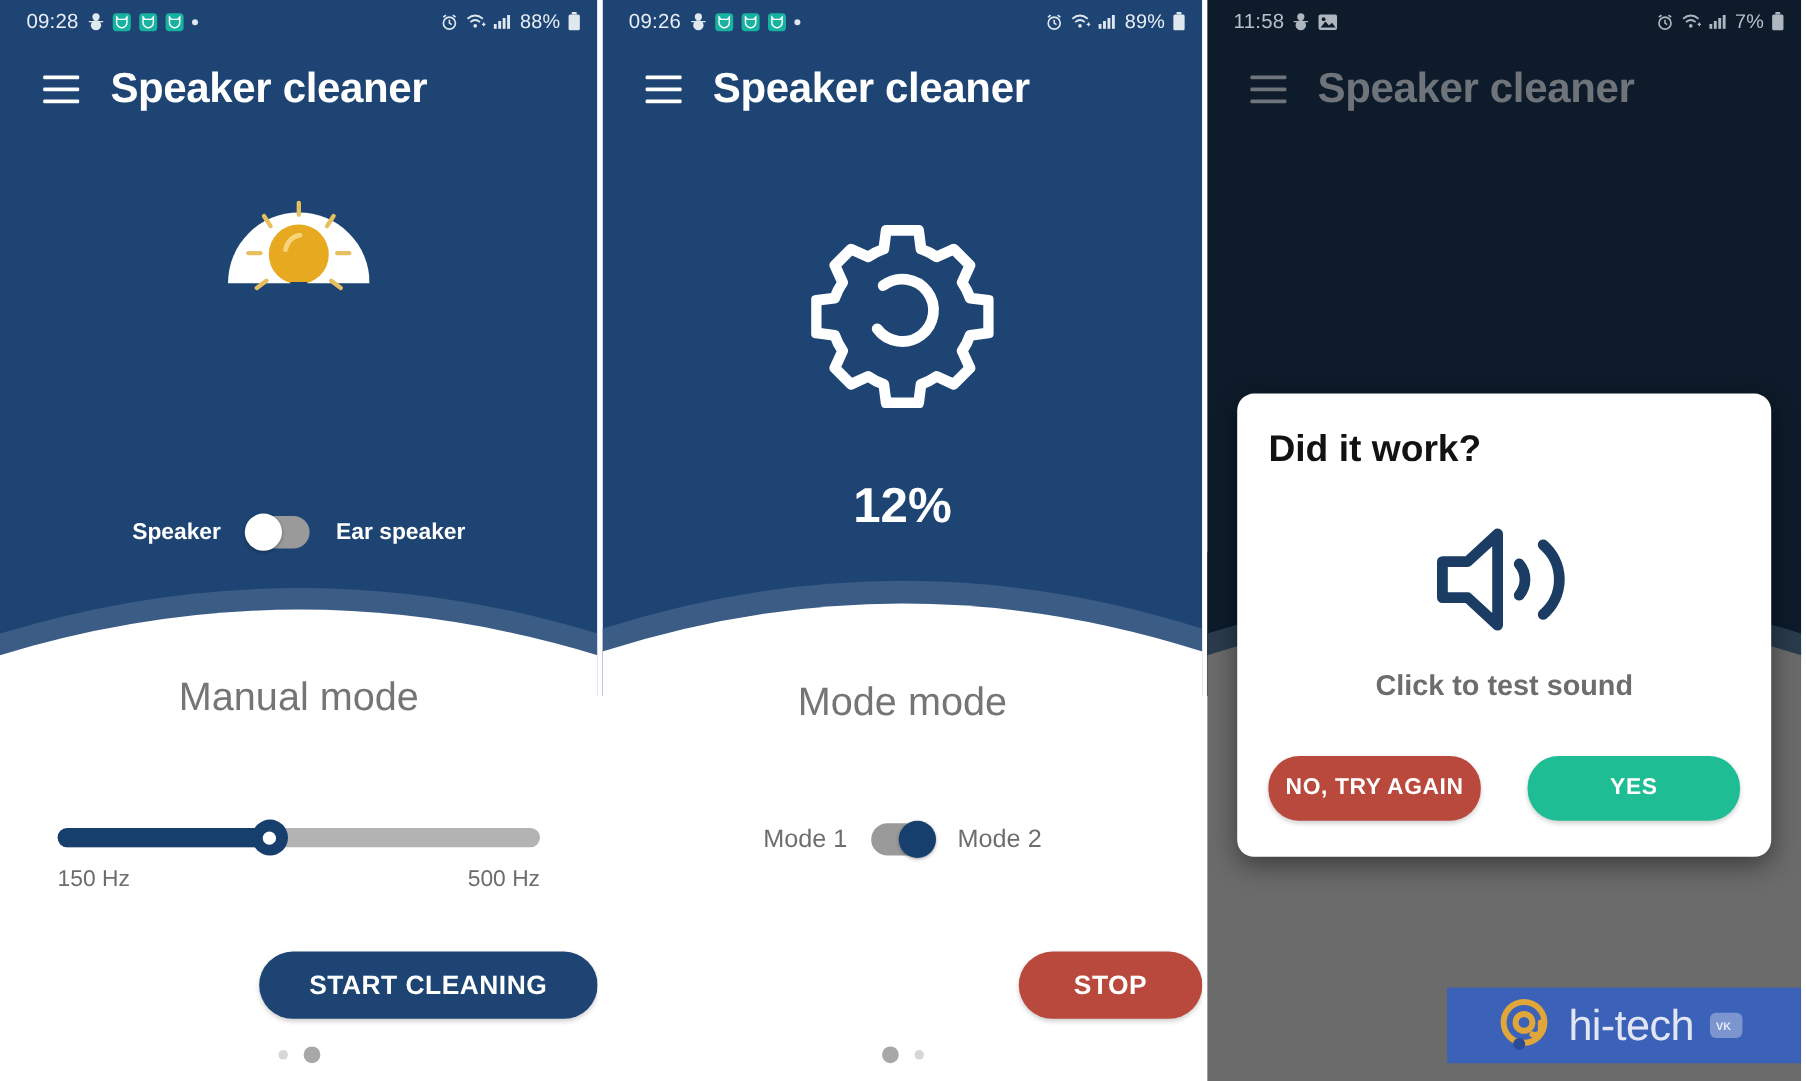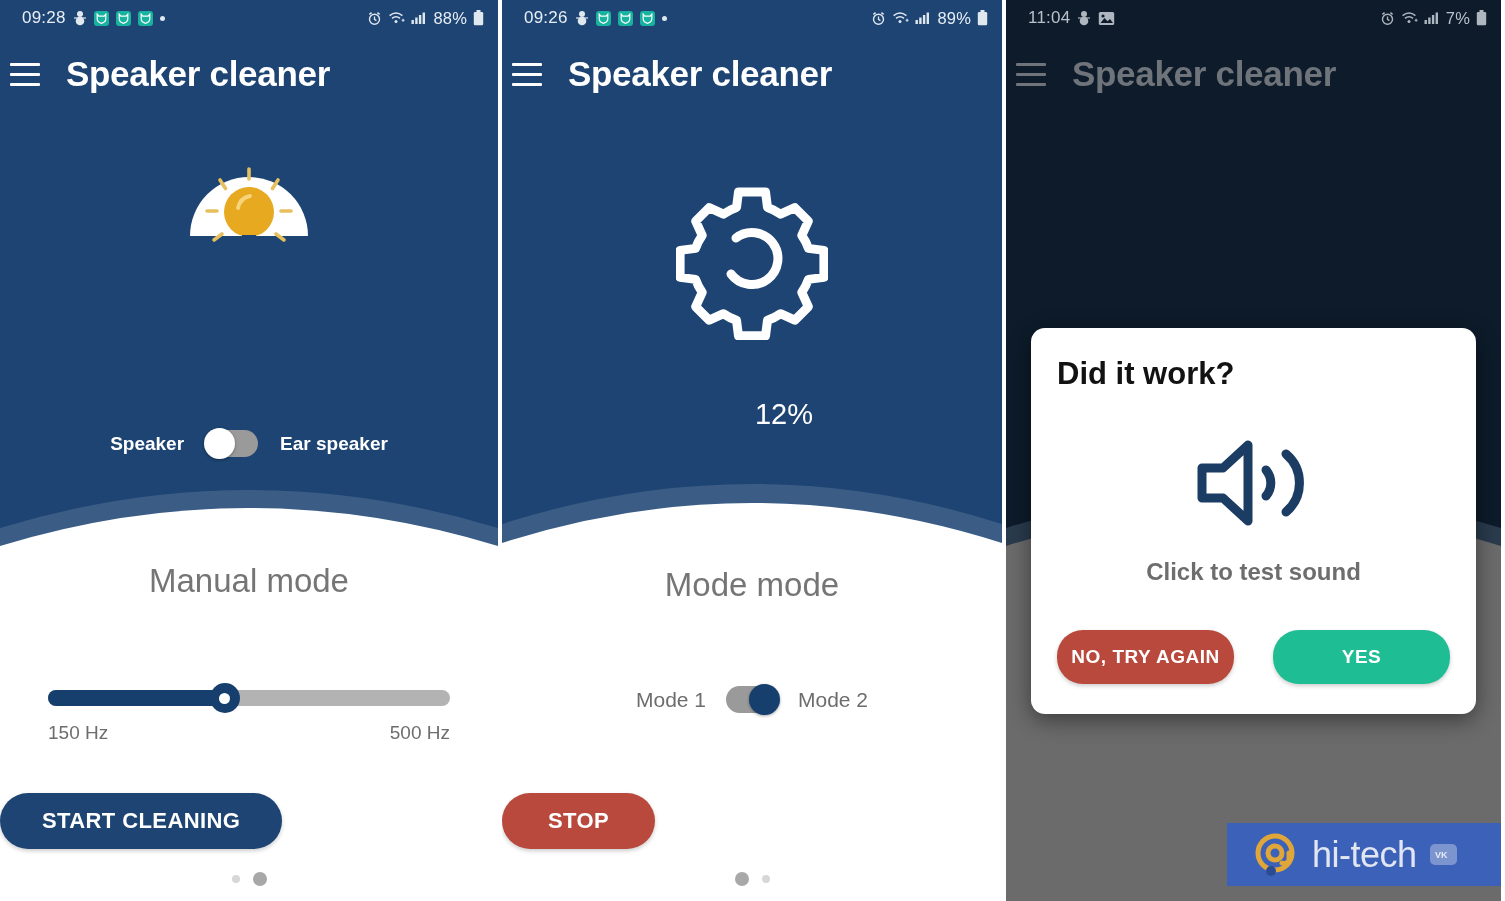--- a/index.html
+++ b/index.html
@@ -34,21 +34,21 @@
     display: inline-flex; align-items: center; justify-content: center;
   }
   .catbox svg { width: 11px; height: 11px; display: block; }
   .whitedot { width: 5px; height: 5px; border-radius: 50%; background: #dfe7ef; display: inline-block; }
   .sb-ico svg { display: block; }
   .sb-pct { font-size: 16.5px; margin-left: 1px; }
 
   
   .appbar {
     position: absolute; left: 0; top: 36px; width: 100%; height: 76px;
-    display: flex; align-items: center; z-index: 6; padding-left: 10px; gap: 26px;
+    display: flex; align-items: center; z-index: 6; padding-left: 36px; gap: 26px;
   }
   .hamburger { width: 30px; display: flex; flex-direction: column; gap: 7px; cursor: pointer; }
   .hamburger i { display: block; height: 3px; background: #ffffff; border-radius: 1px; }
   .apptitle { color: #ffffff; font-size: 35px; font-weight: bold; letter-spacing: -.3px; }
 
   
   .bulbwrap { position: absolute; left: 0; top: 158px; width: 100%; display: flex; justify-content: center; z-index: 3; }
   .tipcard {
     position: absolute; left: 24px; right: 24px; top: 212px;
     background: #ffffff; border-radius: 24px; z-index: 4;
@@ -91,21 +91,21 @@
   .thumb::after { content: ""; width: 11px; height: 11px; border-radius: 50%; background: #ffffff; }
   .hzrow { display: flex; justify-content: space-between; margin-top: 16px; color: #6d6d6d; font-size: 19px; }
 
   .modeswitchrow {
     position: absolute; left: 0; top: 686px; width: 100%; z-index: 5;
     display: flex; align-items: center; justify-content: center; gap: 20px;
   }
   .modeswitchrow .ms-label { color: #6d6d6d; font-size: 21px; }
 
   
-  .actionwrap { position: absolute; left: 0; top: 793px; width: 100%; display: flex; justify-content: flex-start; z-index: 5; }
+  .actionwrap { position: absolute; left: 0; top: 793px; width: 100%; display: flex; justify-content: flex-end; z-index: 5; }
   .pillbtn {
     border: none; border-radius: 28px; color: #ffffff; cursor: pointer;
     font-family: "Liberation Sans", sans-serif; font-size: 22px; font-weight: bold;
     letter-spacing: .4px; box-shadow: 0 2px 4px rgba(0,0,0,.2);
   }
   .btn-start { background: #1d4472; padding: 15px 42px; }
   .btn-stop  { background: #b8493c; padding: 15px 46px; }
 
   
   .dots { position: absolute; left: 0; top: 872px; width: 100%; display: flex; justify-content: center; align-items: center; gap: 13px; z-index: 5; }
@@ -135,22 +135,22 @@
     border: none; border-radius: 26px; color: #ffffff; cursor: pointer;
     font-family: "Liberation Sans", sans-serif; font-size: 19px; font-weight: bold; letter-spacing: .5px;
     padding: 16px 0; box-shadow: 0 2px 4px rgba(0,0,0,.2);
   }
   .btn-no  { background: #b8493c; width: 177px; }
   .btn-yes { background: #1fbd94; width: 177px; }
 
   
   .watermark {
     position: absolute; right: 0px; bottom: 15px; z-index: 20;
-    width: 274px; height: 63px; background: #3b62b8;
-    display: flex; align-items: center; gap: 13px; padding-left: 24px;
+    width: 295px; height: 63px; background: #3b62b8;
+    display: flex; align-items: center; gap: 13px; padding-left: 40px;
   }
   .wm-text { color: #e2e6f2; font-size: 36px; letter-spacing: -.5px; }
   .wm-vk {
     width: 27px; height: 21px; border-radius: 5px; background: #7d95cf;
     display: flex; align-items: center; justify-content: center;
     color: #e4e9f5; font-size: 12px; font-weight: bold;
   }
 </style>
 </head>
 <body>
@@ -368,21 +368,21 @@
       <div class="apptitle">Speaker cleaner</div>
     </div>
 
     <div style="position:absolute;left:0;top:180px;width:100%;display:flex;justify-content:center;z-index:5;">
       <svg width="152" height="160" viewBox="0 0 152 160">
         <path d="M62.5 12 h27 l2 15.5 q7 2.4 13 6.6 l14.3 -6.5 l13.5 13.5 l-6.5 14.3 q4.2 6 6.6 13 l15.5 2 v27 l-15.5 2 q-2.4 7 -6.6 13 l6.5 14.3 l-13.5 13.5 l-14.3 -6.5 q-6 4.2 -13 6.6 l-2 15.5 h-27 l-2 -15.5 q-7 -2.4 -13 -6.6 l-14.3 6.5 l-13.5 -13.5 l6.5 -14.3 q-4.2 -6 -6.6 -13 l-15.5 -2 v-27 l15.5 -2 q2.4 -7 6.6 -13 l-6.5 -14.3 l13.5 -13.5 l14.3 6.5 q6 -4.2 13 -6.6 Z" fill="none" stroke="#ffffff" stroke-width="9" stroke-linejoin="round"></path>
         <path d="M60 58 A26 26 0 1 1 55 94" fill="none" stroke="#ffffff" stroke-width="9" stroke-linecap="round"></path>
       </svg>
     </div>
 
-    <div style="position:absolute;left:0;top:398px;width:100%;text-align:center;z-index:5;color:#ffffff;font-size:29px;font-weight:normal;margin-left:32px;">12%</div>
+    <div style="position:absolute;left:0;top:398px;width:100%;text-align:center;z-index:5;color:#ffffff;font-size:41px;font-weight:bold;">12%</div>
 
     <div class="modetitle" style="top:566px;">Mode mode</div>
 
     <div class="modeswitchrow">
       <span class="ms-label">Mode 1</span>
       <div class="switch on">
           <span class="knob"></span>
         </div>
       <span class="ms-label">Mode 2</span>
     </div>
@@ -404,21 +404,21 @@
     <div class="curvedim">
       <svg viewBox="0 0 495 120" preserveAspectRatio="none">
         <rect x="0" y="0" width="495" height="120" fill="#0d1b2a"></rect>
         <path d="M0,120 L0,68 Q247,-10 495,68 L495,120 Z" fill="#2a3b4d"></path>
         <path d="M0,120 L0,86 Q247,8 495,86 L495,120 Z" fill="#6b6b6b"></path>
       </svg>
     </div>
 
     <div class="statusbar">
       <div class="sb-left">
-        <span class="sb-time">11:04</span>
+        <span class="sb-time">11:58</span>
         <span class="sb-ico">
           <svg width="14" height="16" viewBox="0 0 14 16">
               <circle cx="7" cy="4" r="3" fill="#aeb6c0"></circle>
               <circle cx="7" cy="11" r="4.3" fill="#aeb6c0"></circle>
               <path d="M1 8 L13 8" stroke="#aeb6c0" stroke-width="1.2"></path>
             </svg>
         </span>
         <span class="sb-ico">
           <svg width="17" height="15" viewBox="0 0 17 15">
               <rect x="0.8" y="1" width="15.4" height="13" rx="1.6" fill="#aeb6c0"></rect>

